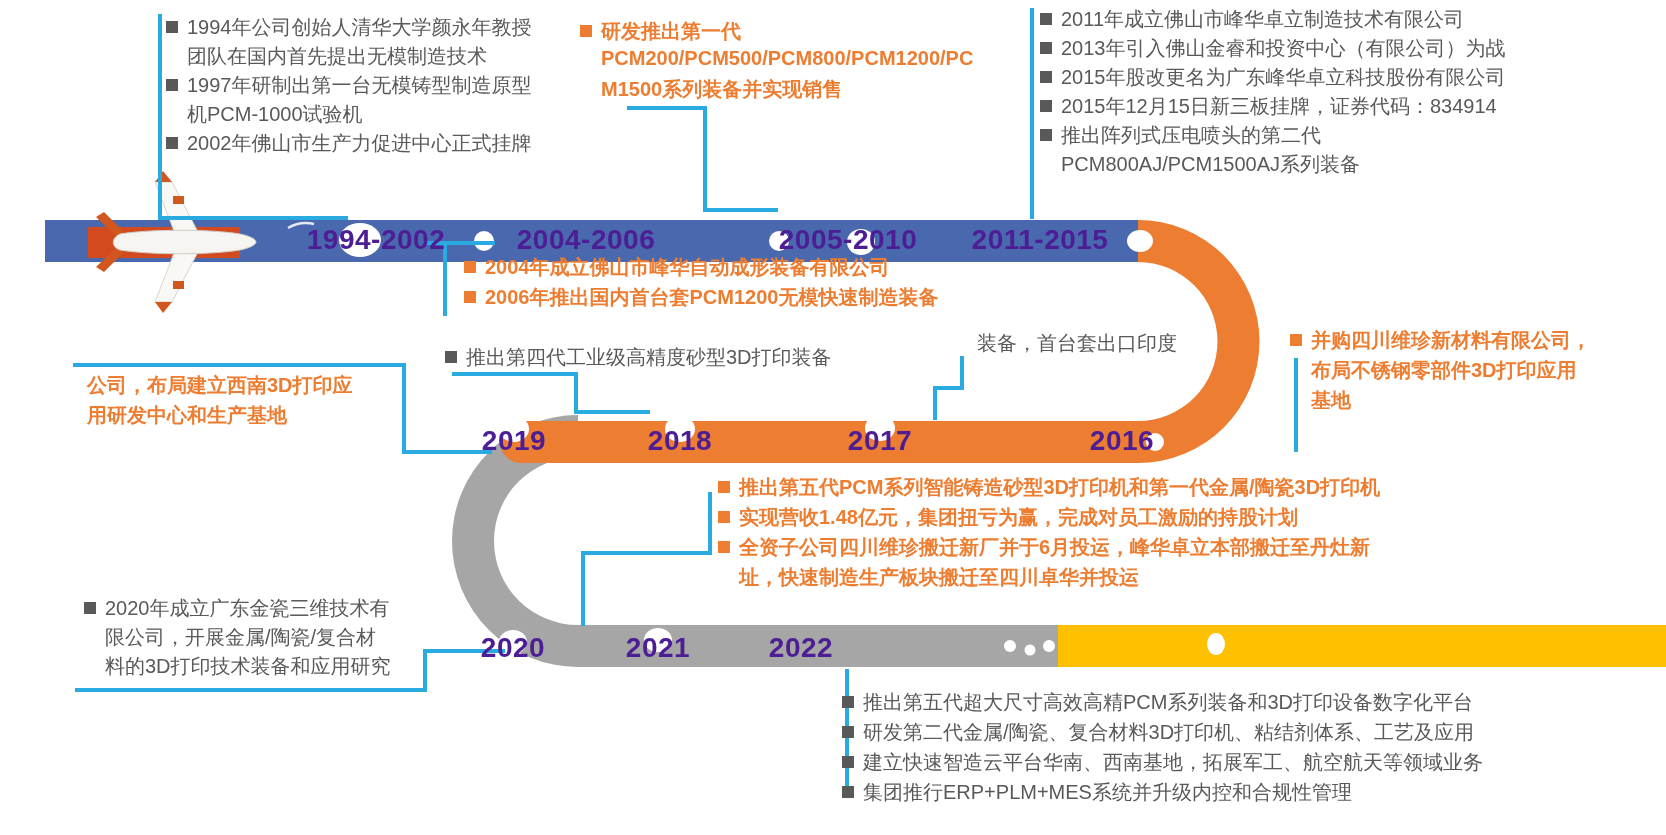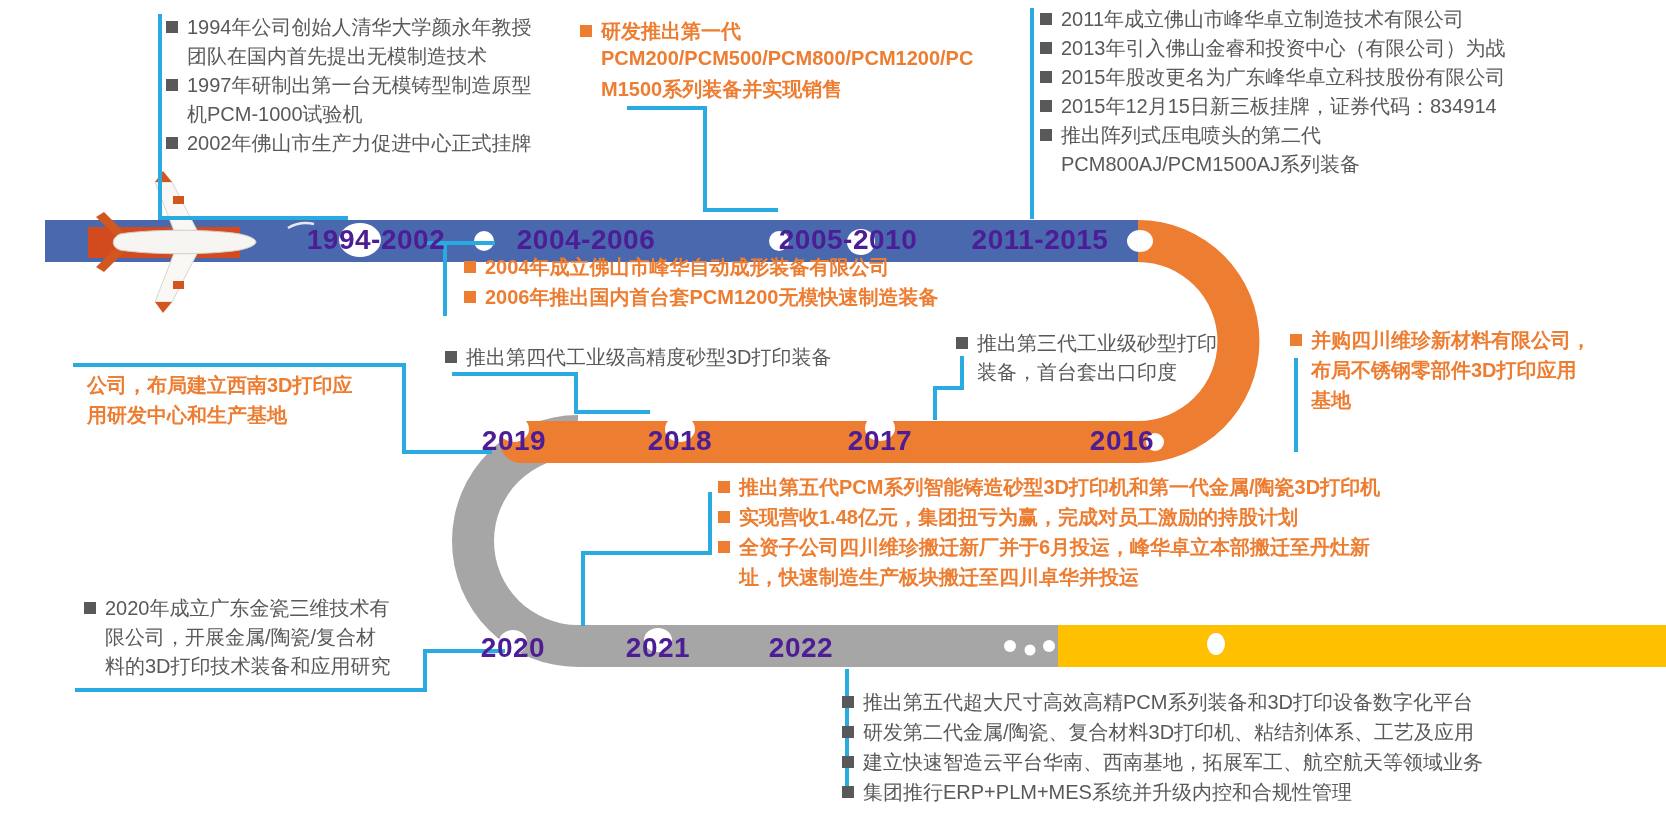--- a/index.html
+++ b/index.html
@@ -159,23 +159,20 @@
       </div>
   </div>
 
   <div class="block gray lh29" style="left:445px;top:344px">
     <div class="li">
         <span>推出第四代工业级高精度砂型3D打印装备</span>
       </div>
   </div>
 
   <div class="block gray lh29" style="left:956px;top:330px">
-    <div class="li">
-        <span>推出第三代工业级砂型打印</span>
-      </div>
     <div class="li cont">
         <span>装备，首台套出口印度</span>
       </div>
   </div>
 
   <div class="block orange lh30" style="left:1290px;top:327px">
     <div class="li">
         <span>并购四川维珍新材料有限公司，</span>
       </div>
     <div class="li cont">

